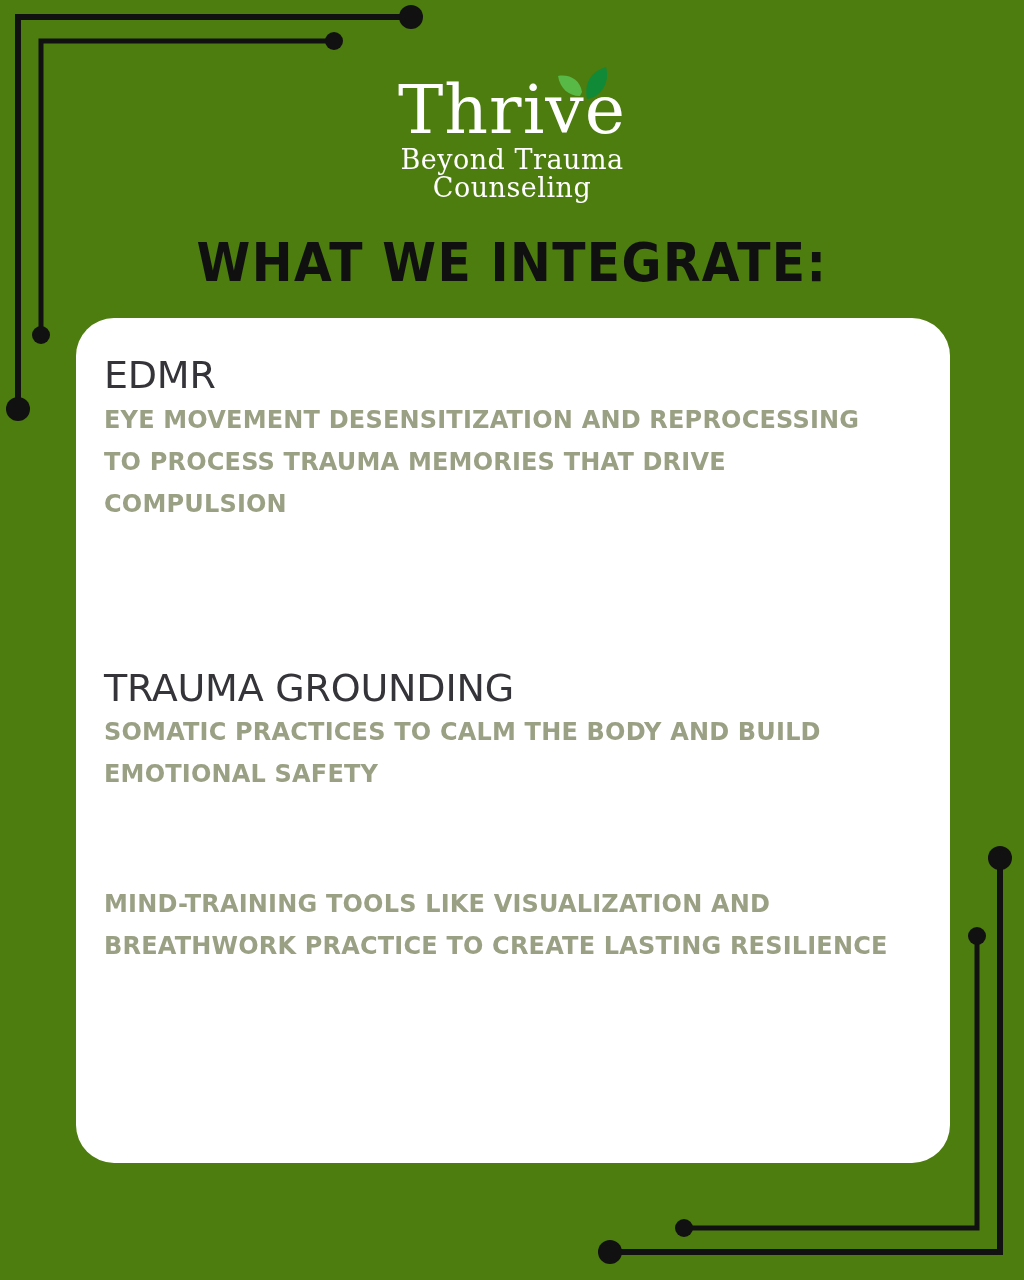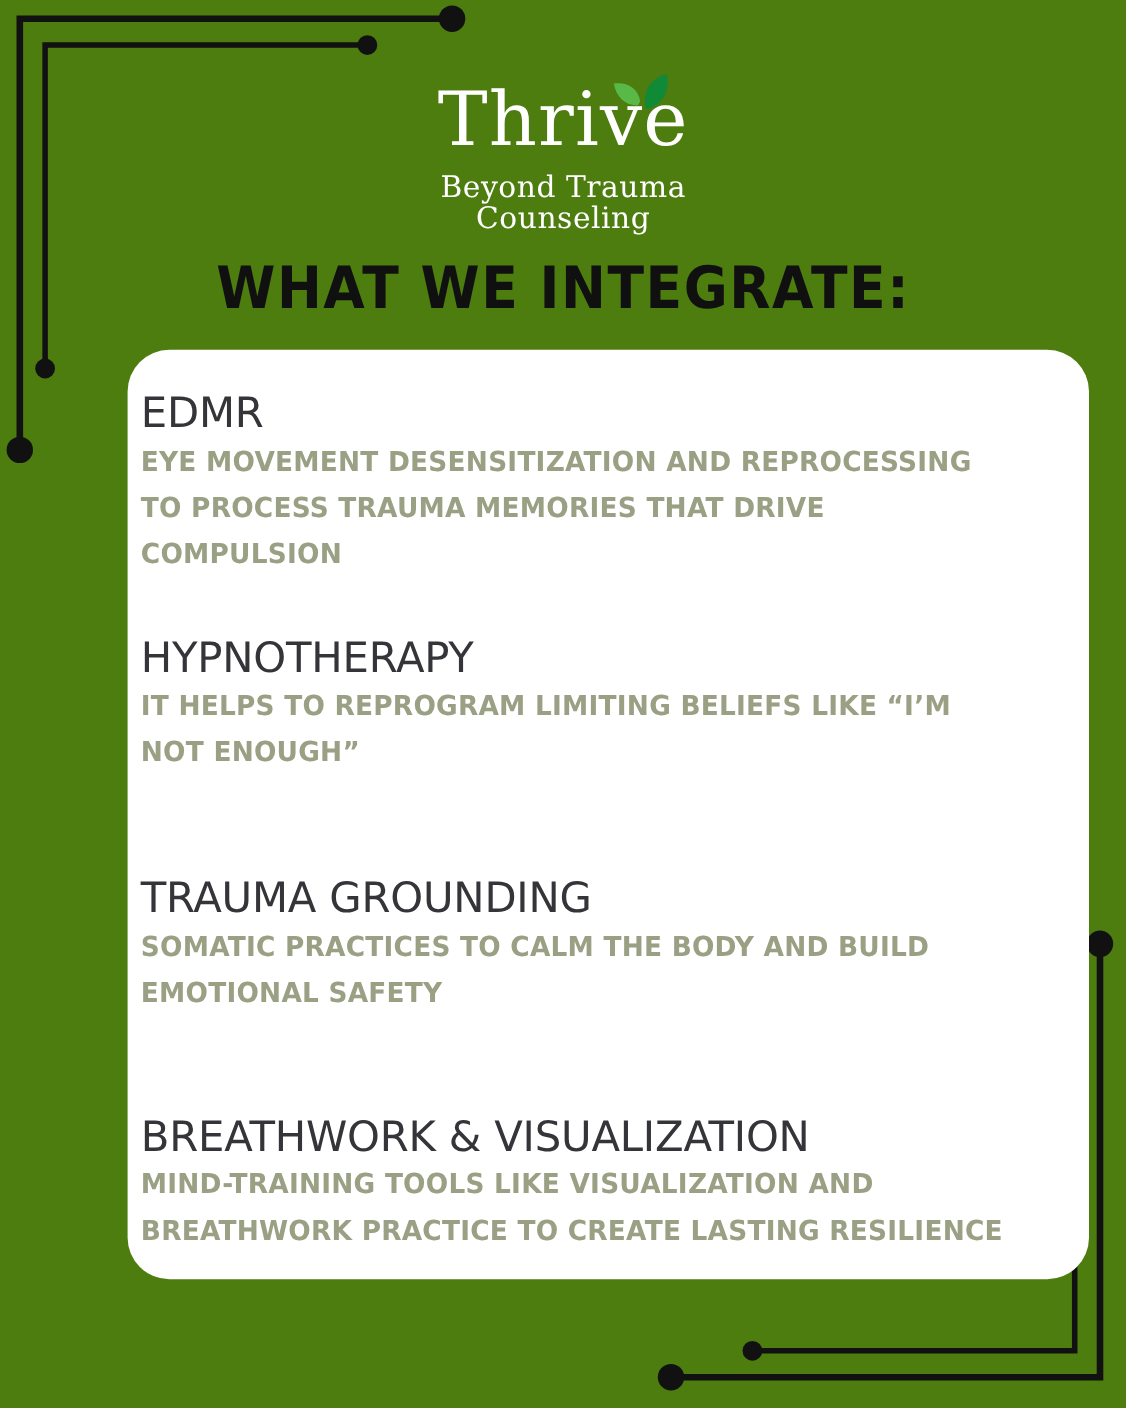--- a/index.html
+++ b/index.html
@@ -40,21 +40,21 @@
   .leafs{
     position:absolute;
     right:14px; top:-12px;
     width:58px; height:38px;
   }
   .logo-sub1{
     font-family:"DejaVu Serif", serif;
     font-size:27px;
     color:#ffffff;
     letter-spacing:0.5px;
-    margin-top:14px;
+    margin-top:3px;
     line-height:1.05;
   }
   .logo-sub2{
     font-family:"DejaVu Serif", serif;
     font-size:27px;
     color:#ffffff;
     letter-spacing:0.5px;
     line-height:1.05;
     text-align:center;
   }
@@ -73,22 +73,21 @@
     white-space:nowrap;
   }
 
   
   .card{
     position:absolute;
     left:76px; top:318px;
     width:874px; height:845px;
     background:#ffffff;
     border-radius:38px;
-    padding:36px 28px 0 12px;
-    margin-left:40px;
+    padding:36px 28px 0 28px;
   }
   .block{ margin-bottom:0; }
   .block-title{
     font-family:"DejaVu Sans", sans-serif;
     font-weight:400;
     font-size:38px;
     letter-spacing:-0.2px;
     color:#343439;
     line-height:1.12;
     margin-bottom:2px;
@@ -150,33 +149,28 @@
 
   <div class="card">
 
     <div class="block">
       <div class="block-title">EDMR</div>
       <div class="block-body">EYE MOVEMENT DESENSITIZATION AND REPROCESSING TO PROCESS TRAUMA MEMORIES THAT DRIVE COMPULSION</div>
     </div>
 
     <div class="gap-1"></div>
 
-    <div class="block">
-      <div class="block-title">HYPNOTHERAPY</div>
-      <div class="block-body">IT HELPS  TO REPROGRAM LIMITING BELIEFS LIKE “I’M NOT ENOUGH”</div>
-    </div>
 
     <div class="gap-2"></div>
 
     <div class="block">
       <div class="block-title">TRAUMA GROUNDING</div>
       <div class="block-body">SOMATIC PRACTICES TO CALM THE BODY AND BUILD EMOTIONAL SAFETY</div>
     </div>
 
     <div class="gap-3"></div>
 
     <div class="block">
-      <div class="block-title">BREATHWORK &amp; VISUALIZATION</div>
       <div class="block-body">MIND-TRAINING TOOLS LIKE VISUALIZATION AND BREATHWORK PRACTICE TO CREATE LASTING RESILIENCE</div>
     </div>
 
   </div>
 </div>
 
 </body></html>

